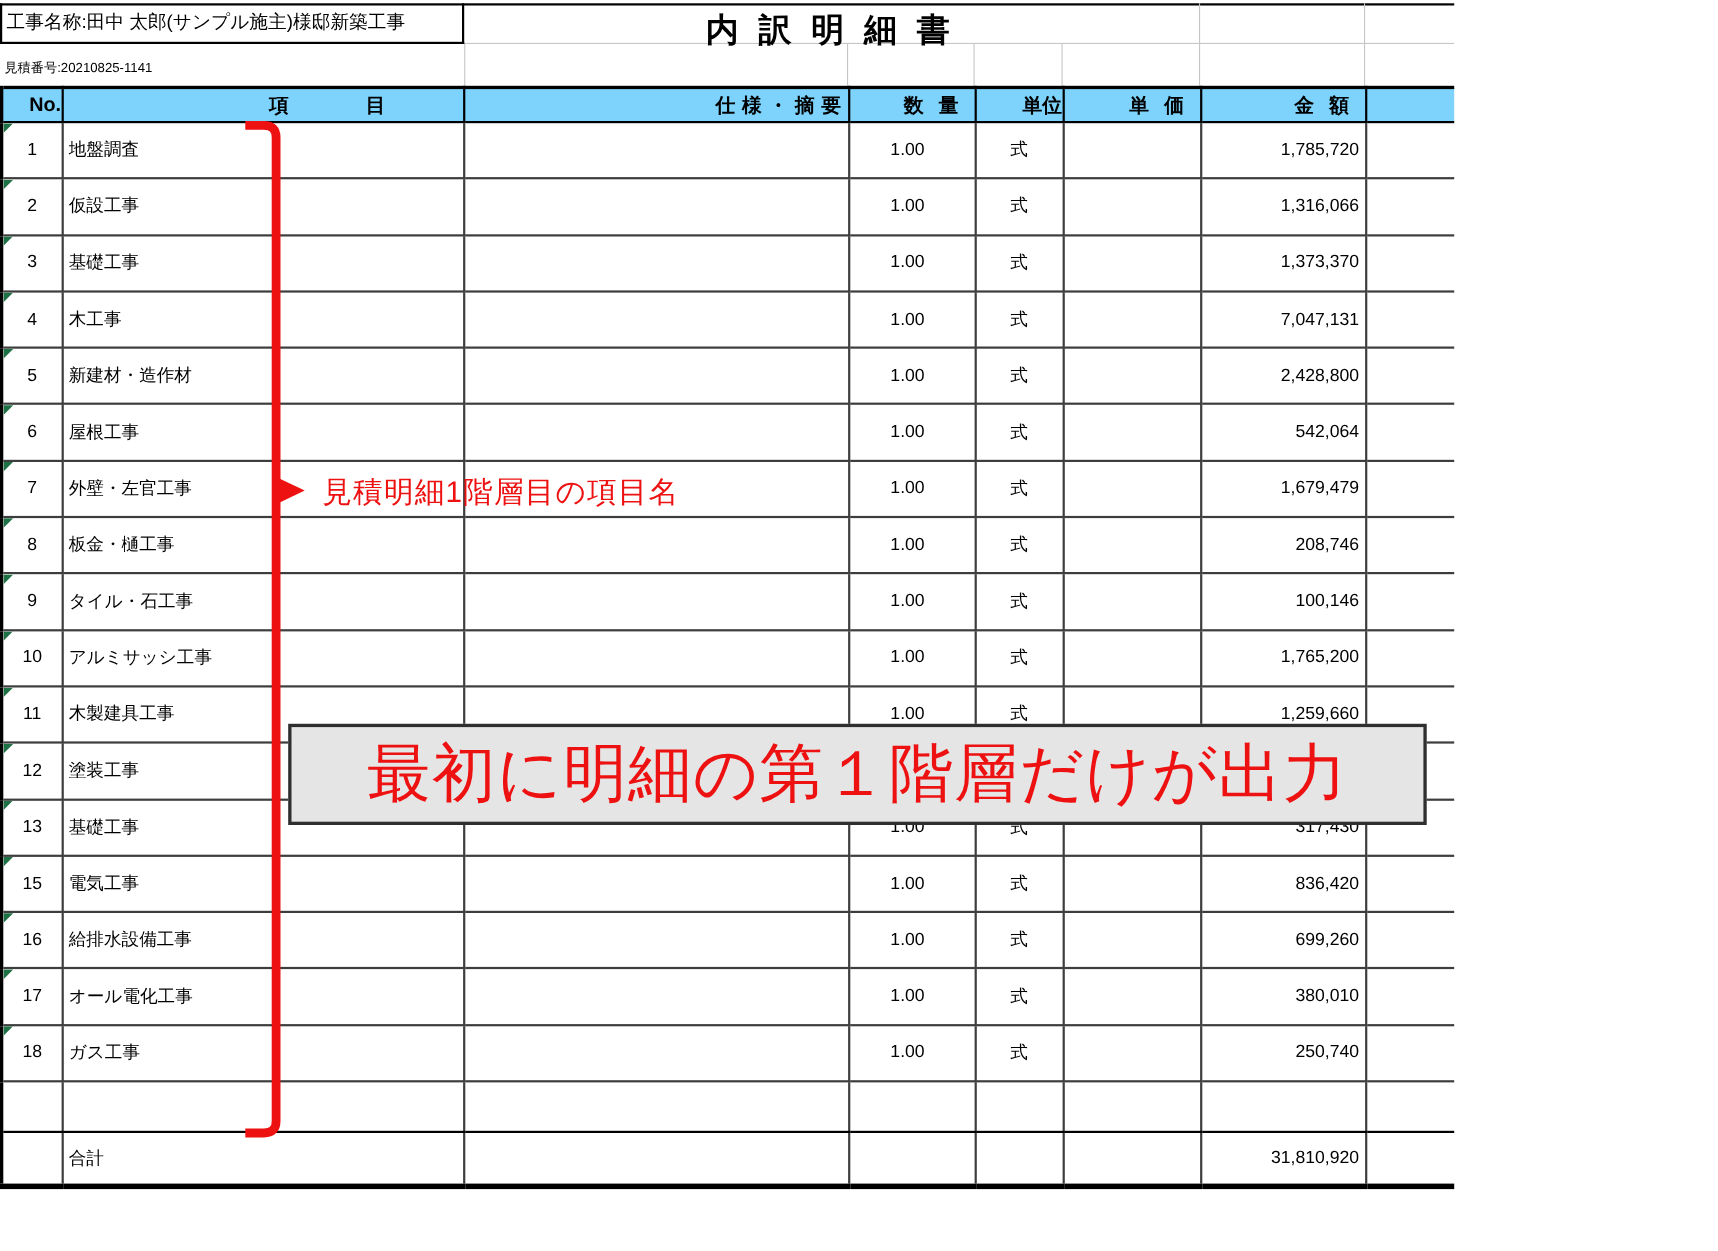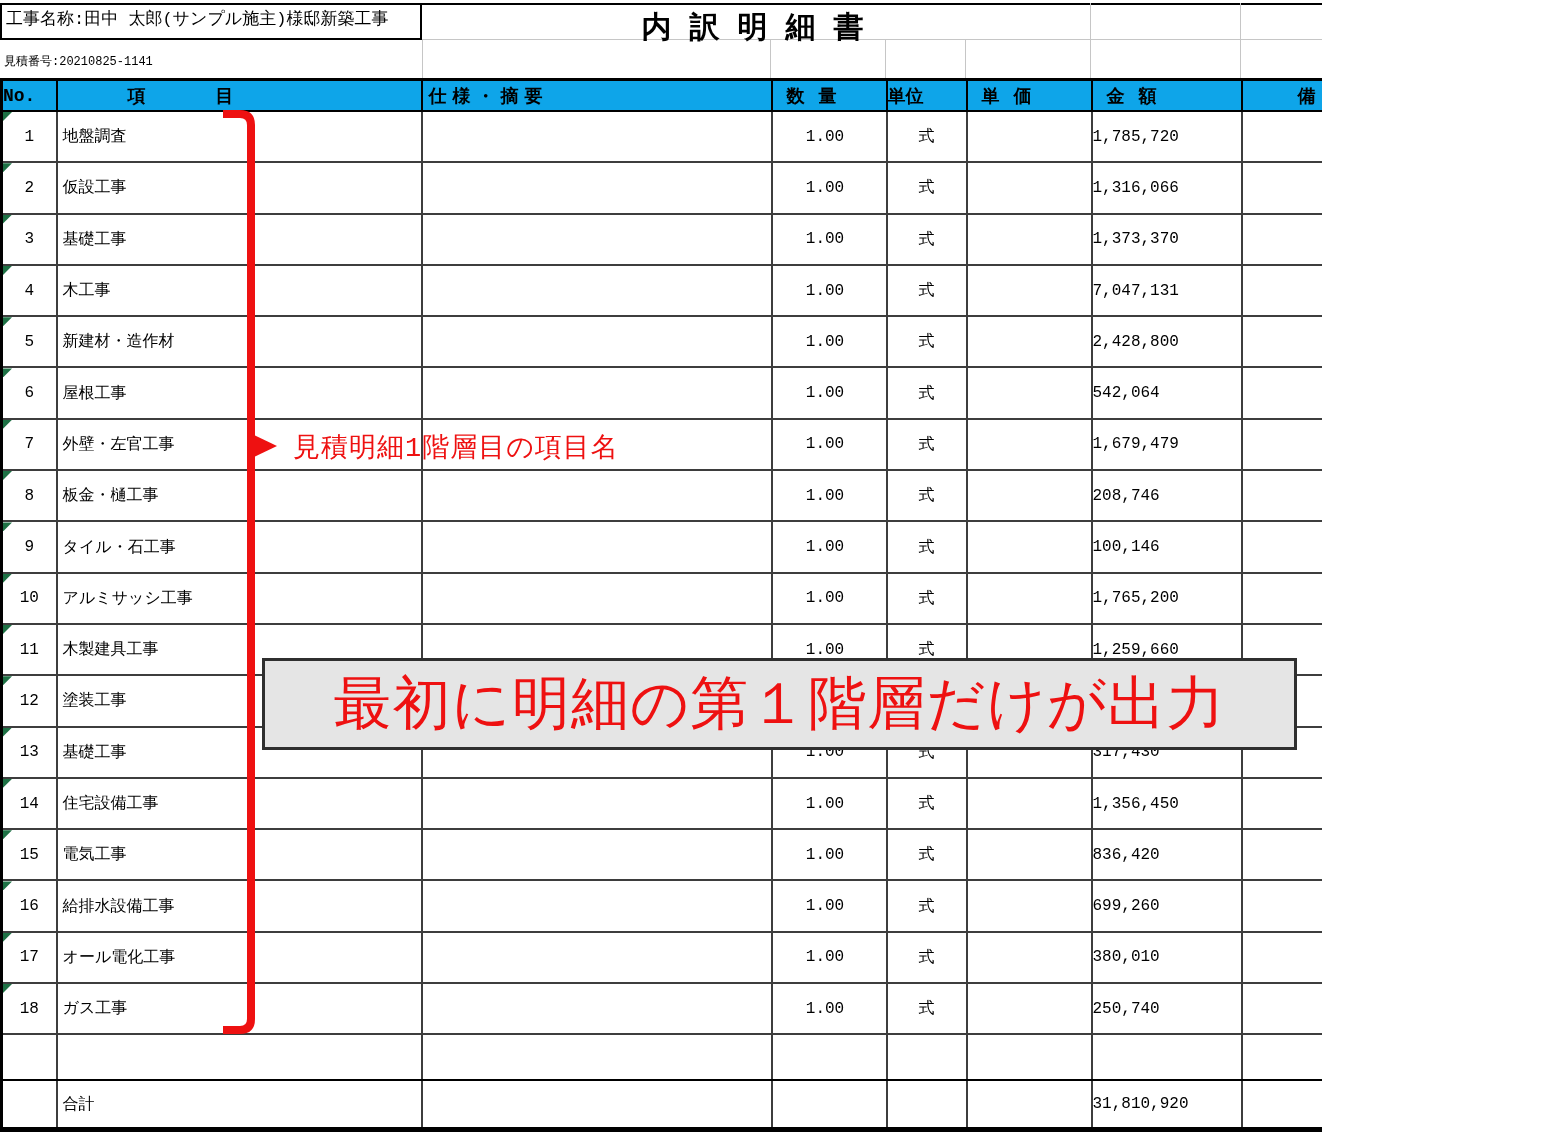--- a/index.html
+++ b/index.html
@@ -1,45 +1,45 @@
 <!DOCTYPE html>
 <html><head>
 <meta charset="utf-8">
 <style>
   html,body{margin:0;padding:0;background:#fff;}
   .page{position:relative;width:1322px;height:1137px;background:#fff;overflow:hidden;
-        font-family:Liberation Mono, monospace;color:#000;}
+        font-family:Liberation Sans, sans-serif;color:#000;}
 
   
   .top-rule{position:absolute;left:0;top:3px;width:1562px;height:2px;background:#000;}
   .project-cell{position:absolute;left:0;top:3px;width:422px;height:37px;box-sizing:border-box;
         border:2px solid #000;border-top:none;font-size:17px;line-height:33px;padding-left:4px;
         white-space:nowrap;overflow:hidden;}
   .doc-title{position:absolute;left:0;top:7px;width:1505px;text-align:center;
         font-size:30px;font-weight:bold;}
   .estimate-no{position:absolute;left:4px;top:53px;font-size:12px;}
   .gl{position:absolute;background:#c6c6c6;}
 
   
   .sheet{position:absolute;left:0;top:78px;width:1562px;}
   table{width:1562px;border-collapse:collapse;table-layout:fixed;border:3px solid #000;}
   th{border:2px solid #000;font-size:18px;font-weight:bold;height:29px;padding:0;
-     background:#0ea5e9;text-align:left;vertical-align:middle;}
+     background:#7dd3fc;text-align:right;vertical-align:middle;}
   td{border:2px solid #3d3d3d;font-size:16px;padding:0;vertical-align:middle;
      overflow:hidden;white-space:nowrap;}
   td:first-child,th:first-child{border-left:3px solid #000;}
   td:last-child,th:last-child{border-right:3px solid #000;}
   tr.data td{height:49.3px;}
   tr.empty td{height:44px;border-bottom:2px solid #000;}
   tr.total td{height:46px;border-top:2px solid #000;border-bottom:5px solid #000;}
   td.c-no{text-align:center;position:relative;}
   td.c-item{text-align:left;padding-left:5px;}
   td.c-qty{text-align:center;padding-right:8px;}
   td.c-unit{text-align:center;}
-  td.c-amount{text-align:left;padding-right:5px;}
+  td.c-amount{text-align:right;padding-right:5px;}
   .tri{position:absolute;left:0;top:0;width:9px;height:9px;background:#1e7145;
        clip-path:polygon(0 0,100% 0,0 100%);}
   
   .sp6{letter-spacing:6px;padding-left:6px;}
   .sp14{letter-spacing:14px;padding-left:14px;}
   .sp55{letter-spacing:55px;padding-left:55px;}
   .sp70{letter-spacing:70px;padding-left:70px;}
   .sp18{letter-spacing:18px;padding-left:18px;}
 
   
@@ -218,30 +218,20 @@
             <td class="c-no"><span class="tri"></span>13</td>
             <td class="c-item">基礎工事</td>
             <td></td>
             <td class="c-qty">1.00</td>
             <td class="c-unit">式</td>
             <td></td>
             <td class="c-amount">317,430</td>
             <td></td>
           </tr>
           <tr class="data">
-            <td class="c-no"><span class="tri"></span>14</td>
-            <td class="c-item">住宅設備工事</td>
-            <td></td>
-            <td class="c-qty">1.00</td>
-            <td class="c-unit">式</td>
-            <td></td>
-            <td class="c-amount">1,356,450</td>
-            <td></td>
-          </tr>
-          <tr class="data">
             <td class="c-no"><span class="tri"></span>15</td>
             <td class="c-item">電気工事</td>
             <td></td>
             <td class="c-qty">1.00</td>
             <td class="c-unit">式</td>
             <td></td>
             <td class="c-amount">836,420</td>
             <td></td>
           </tr>
           <tr class="data">

